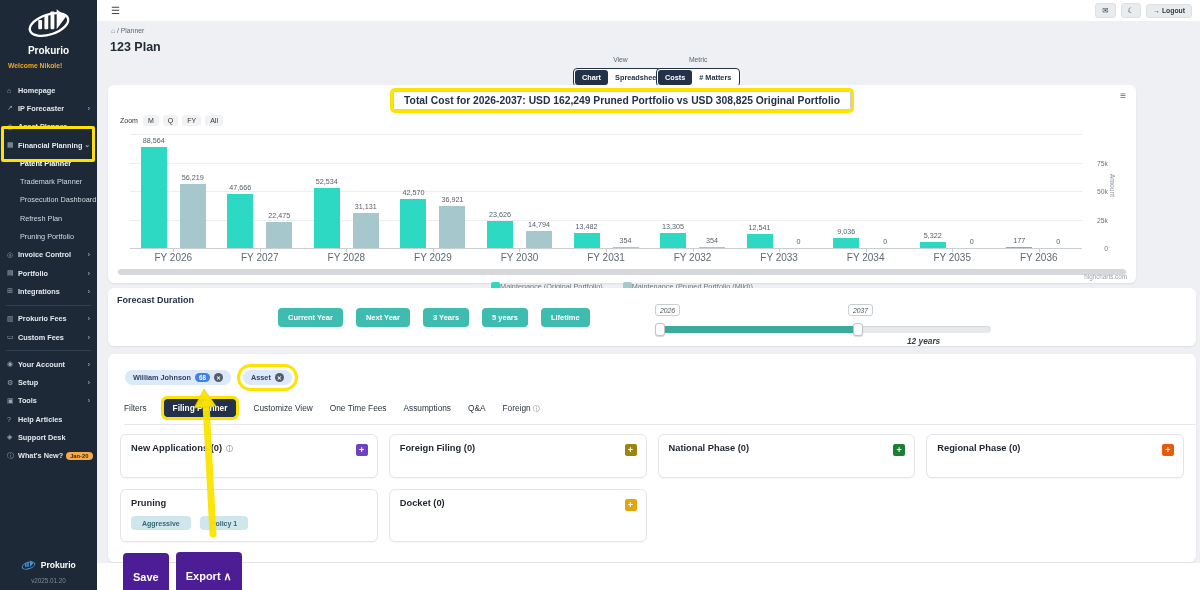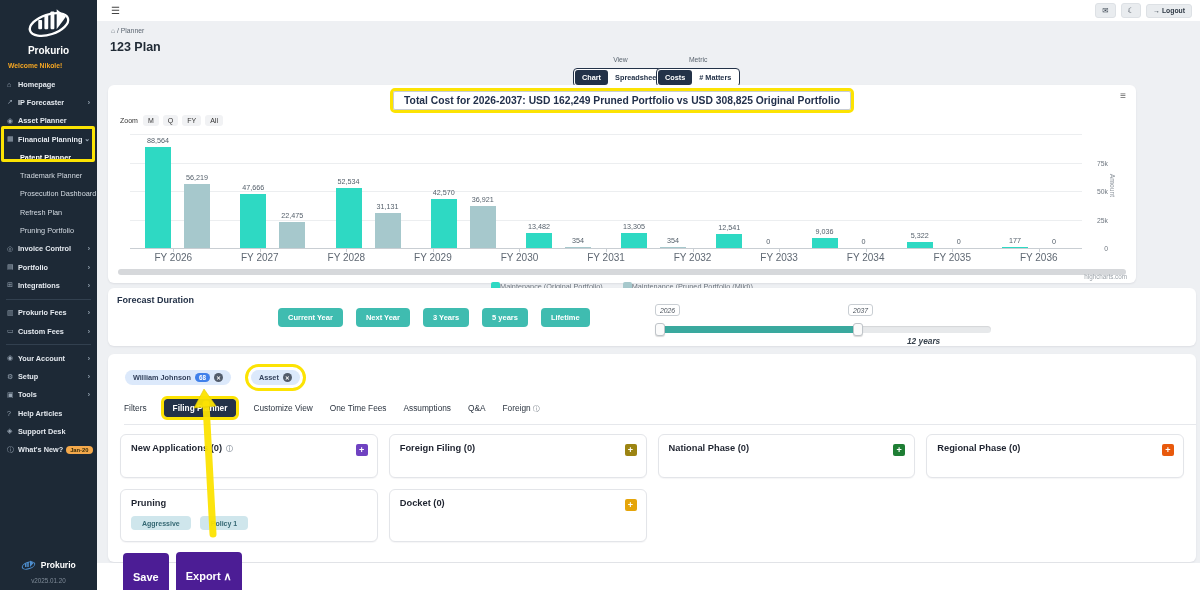--- a/index.html
+++ b/index.html
@@ -4,21 +4,21 @@
 <style>
   * { margin:0; padding:0; box-sizing:border-box; }
   html,body { width:1200px; height:590px; overflow:hidden; font-family:"Liberation Sans", sans-serif; }
   .app { position:relative; width:1200px; height:590px; background:#eef0f3; }
 
   
   .sidebar { position:absolute; left:0; top:0; width:97px; height:590px; background:#1d2936; color:#dfe5ec; z-index:5; }
   .side-logo { text-align:center; padding-top:6px; }
   .side-brand { font-size:10px; font-weight:bold; color:#fff; text-align:center; margin-top:1px; }
   .welcome { font-size:6.8px; font-weight:bold; color:#f5a623; padding:6px 8px 4px 8px; }
-  .nav { margin-top:2px; }
+  .nav { margin-top:8px; }
   .nav-item { height:18.3px; display:flex; align-items:center; padding:0 7px; font-size:7.3px; font-weight:bold; color:#e4e9ef; cursor:pointer; white-space:nowrap; }
   .nav-item .nicon { width:11px; color:#98a5b3; font-size:7px; font-weight:normal; flex:none; }
   .nav-item .chev { margin-left:auto; color:#9aa7b5; font-size:7px; }
   .nav-item.sub { padding-left:20px; font-weight:normal; color:#d3dae2; }
   .nav-item.sub.active { font-weight:bold; color:#fff; }
   .nav-div { height:1px; background:#32404f; margin:4px 6px; }
   .badge-new { background:#f5a94b; color:#3a2c07; font-size:5.8px; font-weight:bold; border-radius:6px; padding:1px 4px; margin-left:3px; }
   .side-foot { position:absolute; bottom:6px; left:0; right:0; text-align:center; }
   .side-foot .fbrand { font-size:8.5px; font-weight:bold; color:#fff; vertical-align:middle; }
   .side-foot .ver { font-size:6.3px; color:#7f8b98; margin-top:4px; }
@@ -77,21 +77,21 @@
   .slider { position:absolute; left:547px; top:16px; width:336px;font-style:italic; }
   .sl-labels { position:relative; height:14px; }
   .sl-tag { position:absolute; top:0; background:#fff; border:1px solid #c9ced3; border-radius:3px; font-size:6.8px; color:#4a525c; padding:1.5px 4px; }
   .sl-track { position:relative; margin-top:8px; height:7px; background:#e7e9eb; border-radius:4px; box-shadow:inset 0 1px 1px rgba(0,0,0,.08); }
   .sl-fill { position:absolute; left:4px; width:200px; top:0; bottom:0; background:#3aa99e; border-radius:4px; }
   .sl-handle { position:absolute; top:-3px; width:10px; height:13px; background:#fbfbfb; border:1px solid #bfc4c9; border-radius:3px; cursor:pointer; box-shadow:0 1px 1px rgba(0,0,0,.15); }
   .sl-duration { position:absolute; left:252px; top:32px; font-size:8.3px; font-weight:bold; color:#38424d; }
 
   
   .planner-card { left:11px; top:354px; width:1088px; height:208px; }
-  .tags-row { display:flex; gap:20px; align-items:center; padding:16px 0 0 17px; }
+  .tags-row { display:flex; gap:12px; align-items:center; padding:16px 0 0 17px; }
   .tag-pill { display:inline-flex; align-items:center; gap:4px; background:#dce9fb; border-radius:9px; padding:3px 8px; font-size:7.3px; font-weight:bold; color:#33415c; cursor:pointer; }
   .tag-pill.hl { outline:3px solid #fce303; outline-offset:3px; }
   .tag-count { background:#3f80ea; color:#fff; border-radius:7px; font-size:6.3px; padding:1px 4px; }
   .tag-close { width:9px; height:9px; border-radius:50%; background:#525c6b; color:#fff; font-size:5.5px; display:inline-flex; align-items:center; justify-content:center; cursor:pointer; }
   .tabs-row { display:flex; gap:17px; align-items:center; margin:14px 0 0 16px; padding-bottom:7px; border-bottom:1px solid #e6e8ec; }
   .tab { font-size:8.3px; color:#2b3440; cursor:pointer; white-space:nowrap; }
   .tab.active { background:#233248; color:#fff; font-weight:bold; padding:4px 9px; border-radius:3px; outline:3px solid #fce303; }
   .tab .info-i { color:#6f7780; font-size:7px; }
   .cards-grid { display:grid; grid-template-columns:repeat(4,1fr); grid-template-rows:44px 53px; gap:11px; margin:9px 12px 0 12px; }
   .mini-card { position:relative; background:#fff; border:1px solid #e3e5e9; border-radius:6px; padding:8px 10px; box-shadow:0 1px 1px rgba(20,30,50,.04); }
@@ -329,20 +329,32 @@
                 </div>
                 <div class="bar-wrap">
                   <div class="bar-value">36,921</div>
                   <div class="bar" style="height: 42px; background: rgb(166, 200, 204);"></div>
                 </div>
               </div>
             </div>
             <div class="bar-group">
               <div class="bars">
                 <div class="bar-wrap">
+                  <div class="bar-value">23,626</div>
+                  <div class="bar" style="height: 27px; background: rgb(46, 217, 195);"></div>
+                </div>
+                <div class="bar-wrap">
+                  <div class="bar-value">14,794</div>
+                  <div class="bar" style="height: 17px; background: rgb(166, 200, 204);"></div>
+                </div>
+              </div>
+            </div>
+            <div class="bar-group">
+              <div class="bars">
+                <div class="bar-wrap">
                   <div class="bar-value">13,482</div>
                   <div class="bar" style="height: 15px; background: rgb(46, 217, 195);"></div>
                 </div>
                 <div class="bar-wrap">
                   <div class="bar-value">354</div>
                   <div class="bar" style="height: 1px; background: rgb(166, 200, 204);"></div>
                 </div>
               </div>
             </div>
             <div class="bar-group">

